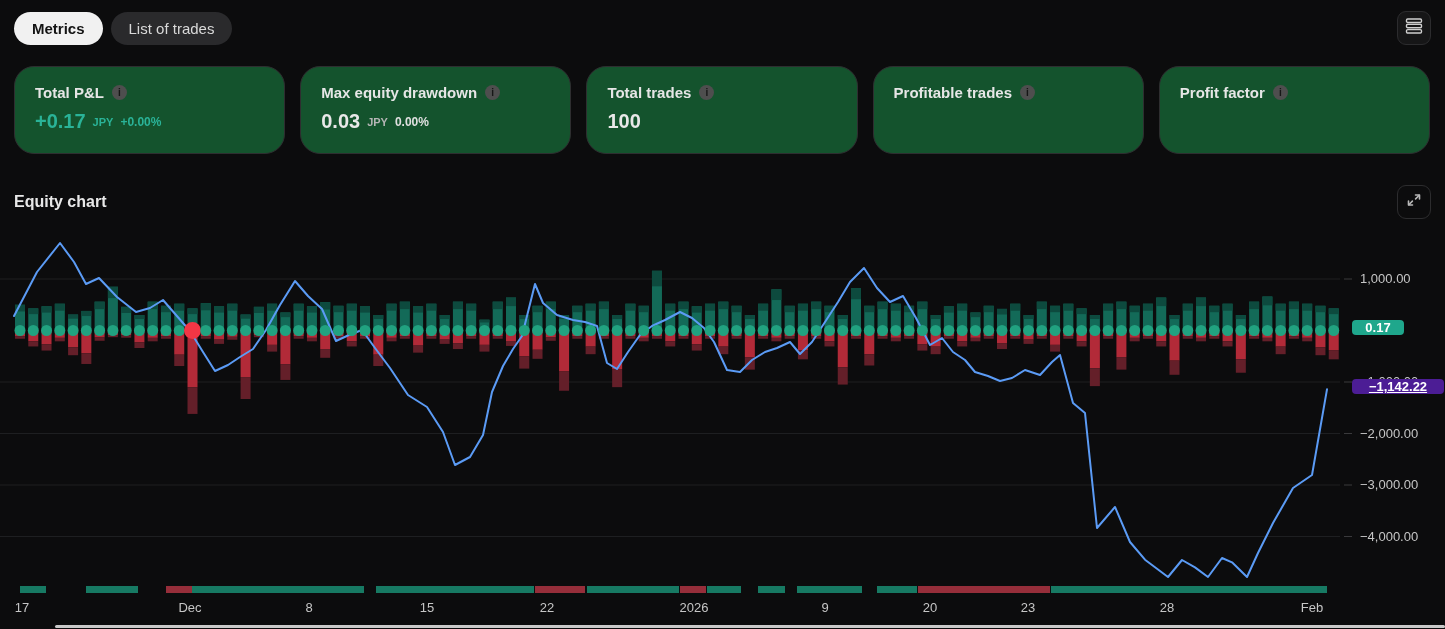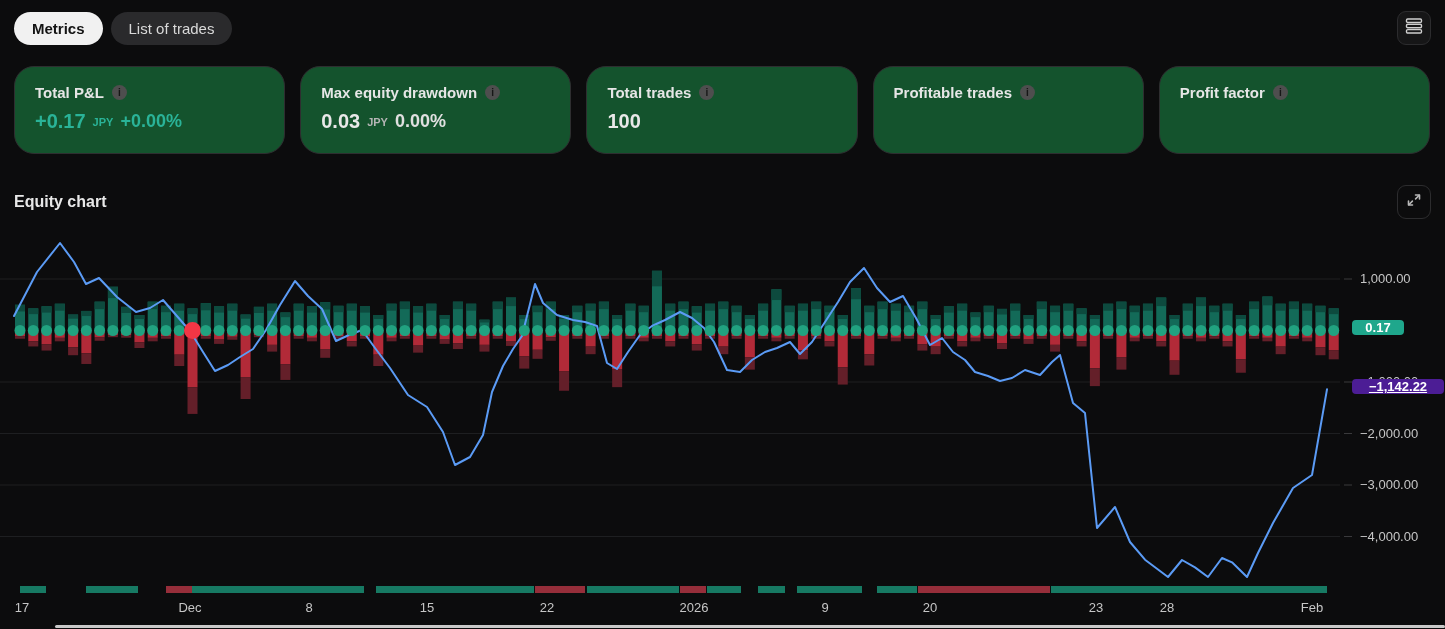--- a/index.html
+++ b/index.html
@@ -27,21 +27,21 @@
   .card { flex:1; background:#14532d; border:1px solid #2e2e30; border-radius:20px;
           padding:17px 20px 14px 20px; }
   .card-title-row { display:flex; align-items:center; gap:8px; margin-bottom:9px; }
   .card-title { font-size:15px; font-weight:700; color:#e6e6e6; }
   .info-icon { width:15px; height:15px; border-radius:50%; background:#4e4e4e;
                color:#161616; font-size:10px; font-weight:700; line-height:15px;
                text-align:center; cursor:pointer; flex:0 0 auto; }
   .card-value-row { display:flex; align-items:center; gap:7px; }
   .v-main { font-size:20px; font-weight:700; color:#e8e8e8; }
   .v-unit { font-size:11px; font-weight:700; color:#b5b5b5; }
-  .v-extra { font-size:18px; font-weight:600; color:#e0e0e0; }
+  .v-extra { font-size:12px; font-weight:600; color:#e0e0e0; }
   .card.accent .v-main, .card.accent .v-unit, .card.accent .v-extra { color:#2ab398; }
   .card .v-extra.small { font-size:13px; color:#b5b5b5; }
   
   .equity-header { position:absolute; top:184px; left:14px; right:14px; height:36px;
                    display:flex; align-items:center; }
   .equity-title { font-size:16px; font-weight:700; color:#e8e8e8; }
   .equity-header .icon-btn { margin-left:auto; background:transparent; }
   
   .chart-area { position:absolute; top:228px; left:0; right:0; height:398px; }
   #chart-svg { position:absolute; top:0; left:0; }
@@ -671,21 +671,21 @@
     </div>
   <div id="x-axis">
       <div class="x-label" style="left: 22px;">17</div>
       <div class="x-label" style="left: 190px;">Dec</div>
       <div class="x-label" style="left: 309px;">8</div>
       <div class="x-label" style="left: 427px;">15</div>
       <div class="x-label" style="left: 547px;">22</div>
       <div class="x-label" style="left: 694px;">2026</div>
       <div class="x-label" style="left: 825px;">9</div>
       <div class="x-label" style="left: 930px;">20</div>
-      <div class="x-label" style="left: 1096px;">23</div>
+      <div class="x-label" style="left: 1028px;">23</div>
       <div class="x-label" style="left: 1167px;">28</div>
       <div class="x-label" style="left: 1312px;">Feb</div>
     </div>
   <div class="badge badge-zero">0.17</div>
   <div class="badge badge-last">−1,142.22</div>
 </div>
 
 <div class="h-scrollbar"></div>
 
 </body></html>

